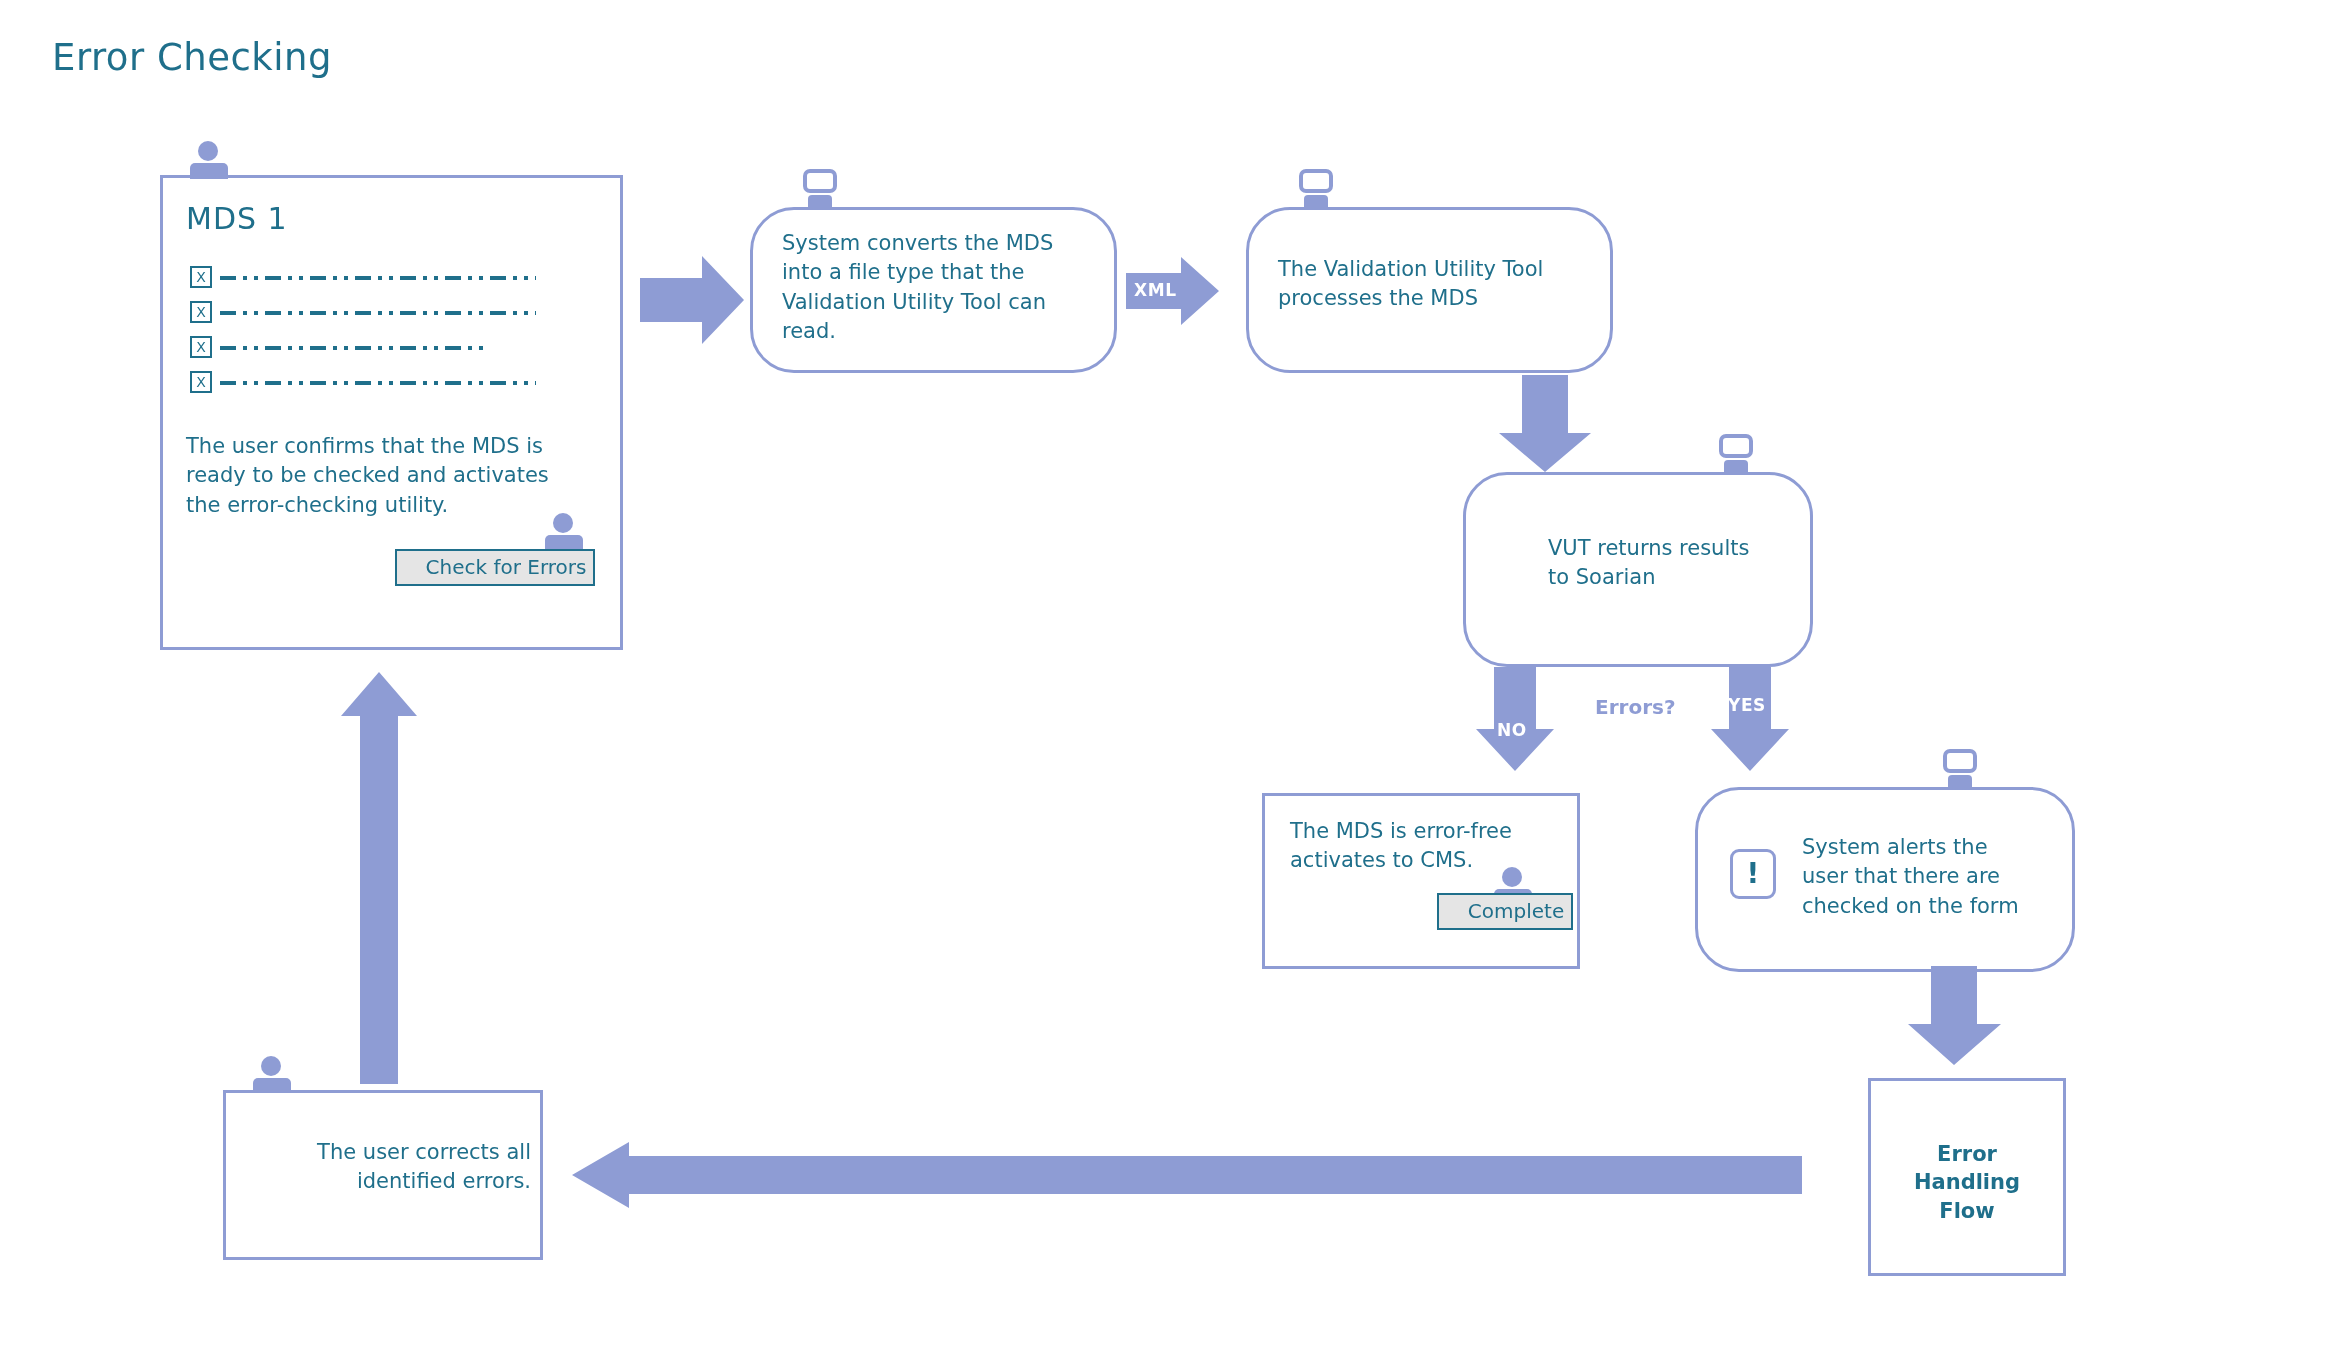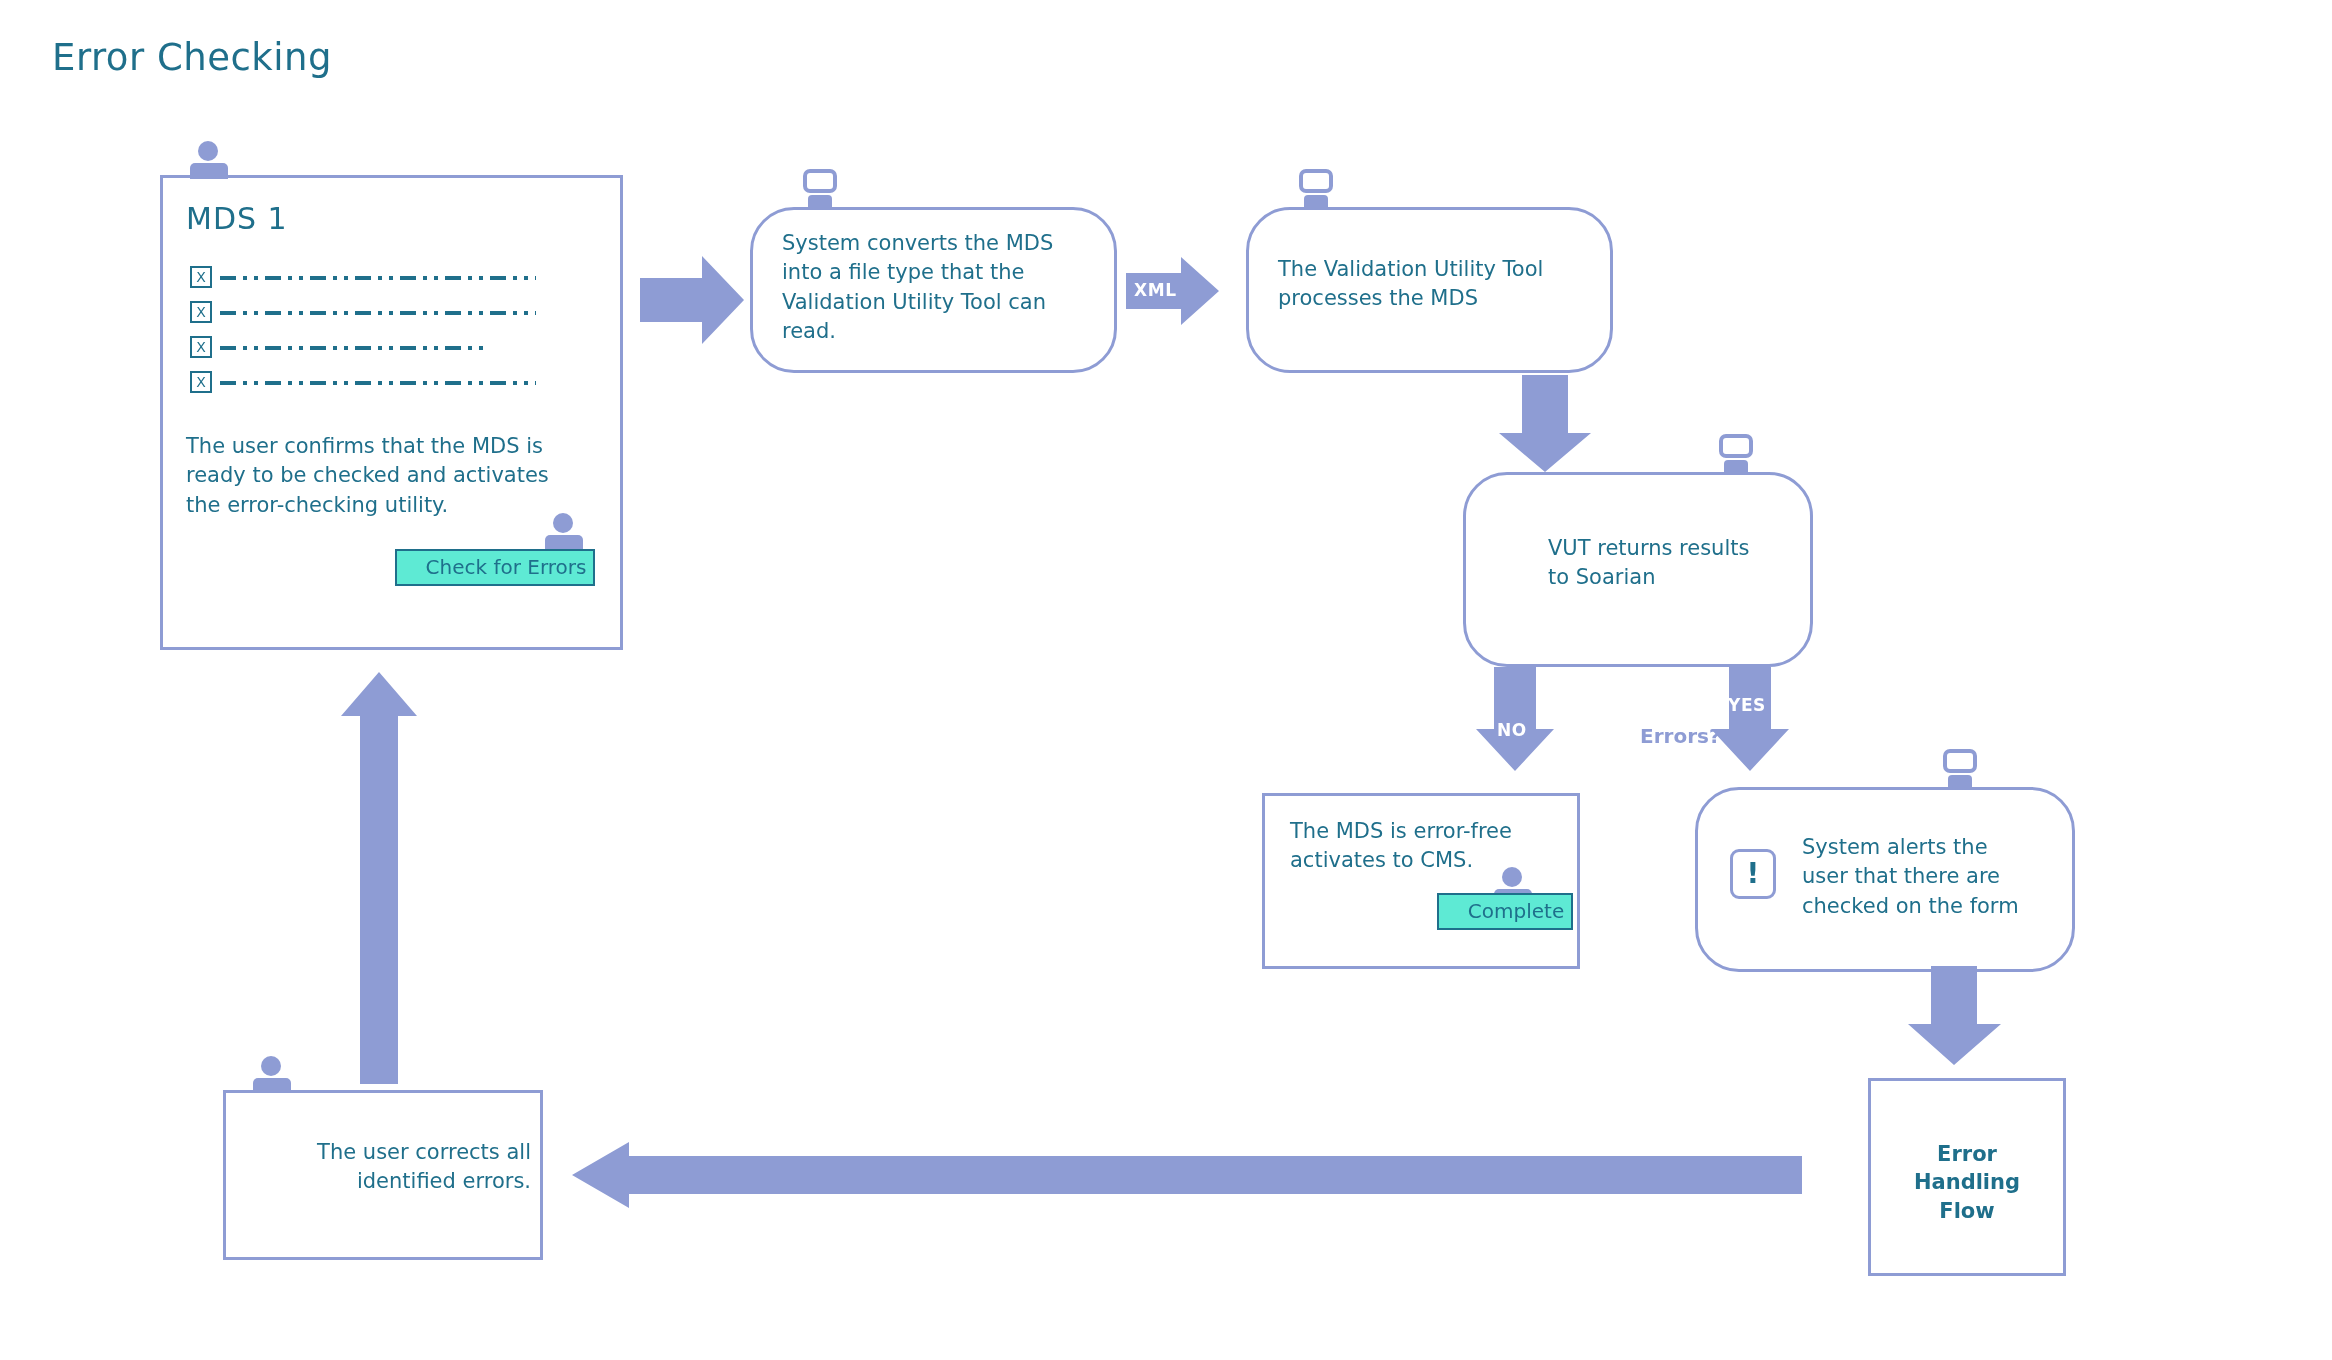--- a/index.html
+++ b/index.html
@@ -141,21 +141,21 @@
       transparent 27px, transparent 34px,
       #1F6F8B 34px, #1F6F8B 38px,
       transparent 38px, transparent 45px
     );
   }
 
   
   .flat-button {
     box-sizing: border-box;
     border: 2px solid #1F6F8B;
-    background: #5eead4;
+    background: #e5e5e5;
     color: #1F6F8B;
     font-size: 20px;
     text-align: center;
     white-space: nowrap;
     padding-left: 22px;
   }
 
   
   .arrow-label {
     position: absolute;
@@ -277,21 +277,21 @@
 to Soarian</div>
   </div>
 
   <div class="abs" style="left:1475px; top:667px; width:80px; height:105px;">
     <svg width="80" height="105" viewBox="0 0 80 105">
       <polygon points="19,0 61,0 61,62 79,62 40,104 1,62 19,62" fill="#8E9CD4"></polygon>
     </svg>
     <div class="arrow-label" style="left:22px; top:28px;margin-top:25px;">NO</div>
   </div>
 
-  <div class="free-label abs" style="left:1640px; top:695px;margin-top:29px;">Errors?</div>
+  <div class="free-label abs" style="left:1595px; top:695px;">Errors?</div>
 
   <div class="abs" style="left:1710px; top:667px; width:80px; height:105px;">
     <svg width="80" height="105" viewBox="0 0 80 105">
       <polygon points="19,0 61,0 61,62 79,62 40,104 1,62 19,62" fill="#8E9CD4"></polygon>
     </svg>
     <div class="arrow-label" style="left:18px; top:28px;">YES</div>
   </div>
 
   <div class="abs" style="left:1262px; top:793px; width:318px; height:176px;">
     <div class="rect-node abs" style="left:0; top:0; width:318px; height:176px;"></div>

